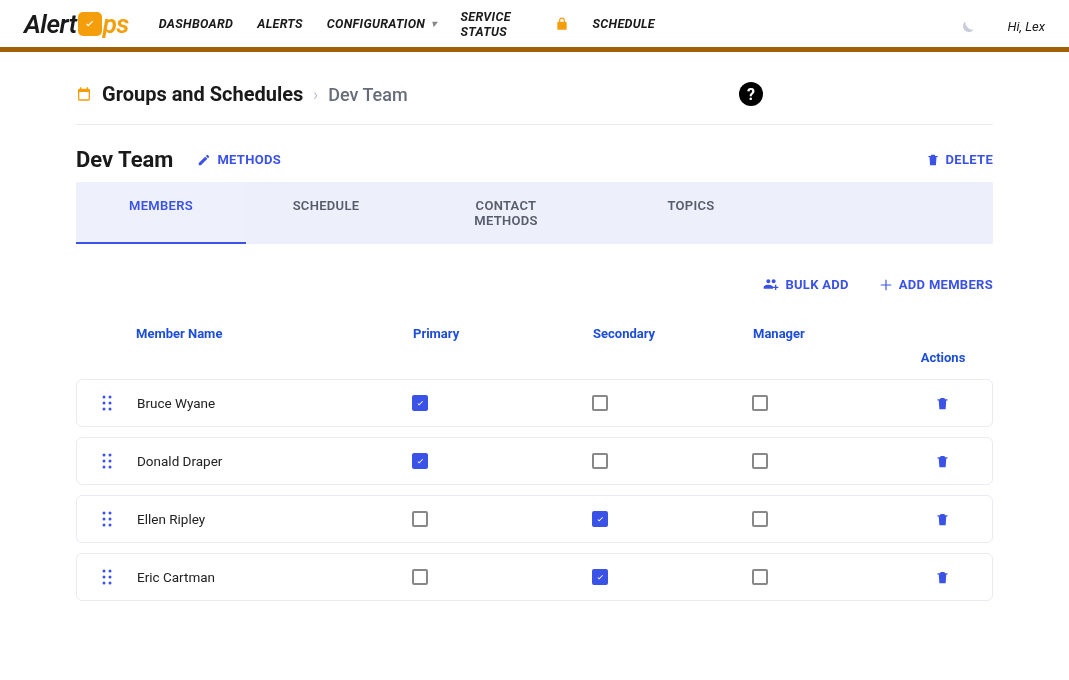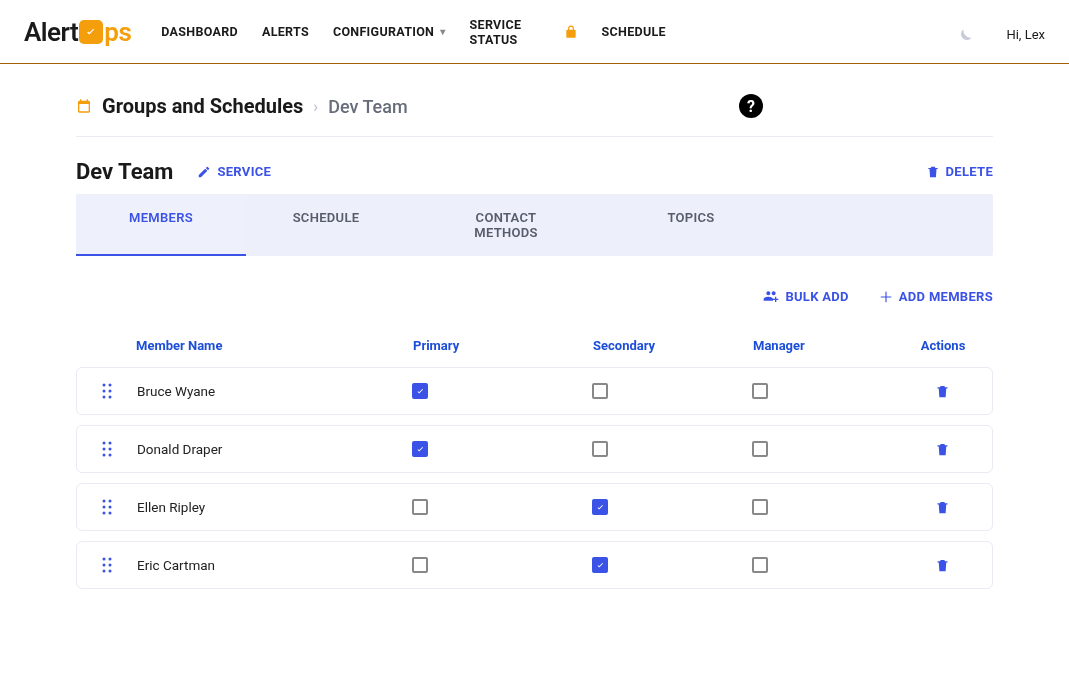--- a/index.html
+++ b/index.html
@@ -1,19 +1,19 @@
 <!DOCTYPE html>
 <html><head>
 <meta charset="utf-8">
 <style>
   * { margin: 0; padding: 0; box-sizing: border-box; }
   body { font-family: -apple-system, BlinkMacSystemFont, "Segoe UI", Roboto, Arial, sans-serif; background: #fff; color: #222; width: 1069px; }
   
   
-  .header { display: flex; align-items: center; padding: 0 24px; height: 64px; border-bottom: 1px solid #a16207; }
+  .header { display: flex; align-items: center; padding: 0 24px; height: 52px; border-bottom: 5px solid #a16207; font-style: italic; }
   .logo { display: flex; align-items: center; font-size: 26px; font-weight: 600; letter-spacing: -0.5px; margin-right: 30px; }
   .logo .alert-text { color: #1a1a1a; }
   .logo .ops-text { color: #f59e0b; }
   .logo .check-badge { display: inline-flex; align-items: center; justify-content: center; width: 24px; height: 24px; background: #f59e0b; border-radius: 5px; margin: 0 1px; }
   .logo .check-badge svg { width: 14px; height: 14px; fill: #fff; }
   
   .nav { display: flex; align-items: center; gap: 24px; }
   .nav-item { font-size: 12.5px; font-weight: 700; color: #1a1a1a; letter-spacing: 0.3px; cursor: pointer; display: flex; align-items: center; gap: 6px; }
   .nav-item .chevron { font-size: 10px; color: #888; }
   .nav-status { display: flex; align-items: center; gap: 24px; }
@@ -47,21 +47,21 @@
   .tab:nth-child(3) { width: 200px; }
   .tab:nth-child(4) { width: 170px; }
   
   
   .toolbar { display: flex; justify-content: flex-end; gap: 30px; padding: 32px 0 20px; align-items: flex-end; }
   
   
   .table-head { display: grid; grid-template-columns: 60px 1fr 180px 160px 140px 100px; padding: 14px 0; font-size: 13px; font-weight: 700; color: #1d4ed8; }
   .th-name { padding-left: 0; }
   .th-primary, .th-secondary, .th-manager { text-align: left; }
-  .th-actions { text-align: center; }
+  .th-actions { text-align: center; margin-top: 24px; }
   
   .row { display: grid; grid-template-columns: 60px 1fr 180px 160px 140px 100px; align-items: center; border: 1px solid #e9ebf2; border-radius: 6px; height: 48px; margin-bottom: 10px; background: #fff; }
   .drag { display: flex; align-items: center; justify-content: center; color: #3b52e7; cursor: grab; }
   .member-name { font-size: 13.5px; color: #222; }
   .chk-cell { display: flex; align-items: center; }
   .chk { width: 16px; height: 16px; border: 2px solid #888; border-radius: 2px; display: flex; align-items: center; justify-content: center; cursor: pointer; }
   .chk.checked { background: #3b52e7; border-color: #3b52e7; }
   .chk.checked svg { width: 11px; height: 11px; fill: #fff; }
   .row-actions { display: flex; justify-content: center; }
   .trash { color: #3b52e7; cursor: pointer; }
@@ -121,21 +121,21 @@
     <span class="breadcrumb-sub">Dev Team</span>
     <span class="help-icon">?</span>
   </div>
 
   <div class="title-row">
     <div class="page-title">Dev Team</div>
     <div class="action-link">
       <svg width="14" height="14" viewBox="0 0 24 24" fill="currentColor">
           <path d="M3 17.25V21h3.75l11-11.03-3.75-3.75L3 17.25zM20.71 7.04a1 1 0 0 0 0-1.41l-2.34-2.34a1 1 0 0 0-1.41 0l-1.83 1.83 3.75 3.75 1.83-1.83z"></path>
         </svg>
-      <span>SERVICE</span>
+      <span>METHODS</span>
     </div>
     <div class="action-link delete-link">
       <svg width="14" height="14" viewBox="0 0 24 24" fill="currentColor">
           <path d="M6 7h12l-1 14H7L6 7zm3-4h6l1 2H8l1-2zM4 5h16v2H4V5z"></path>
         </svg>
       <span>DELETE</span>
     </div>
   </div>
 
   <div class="tabs">

